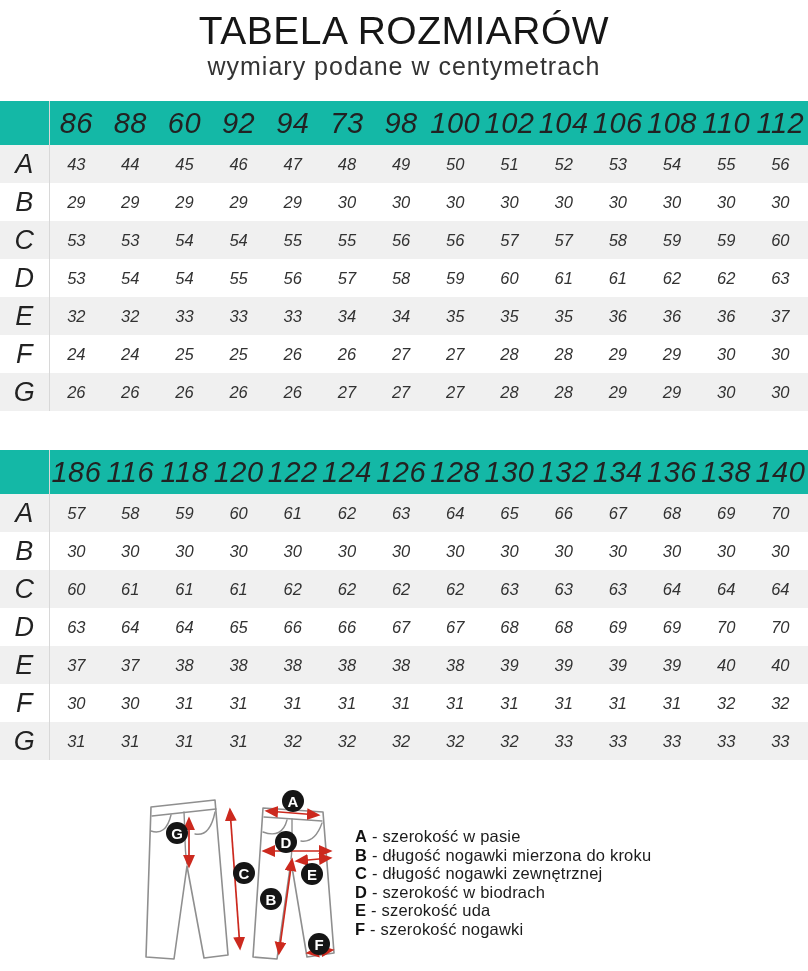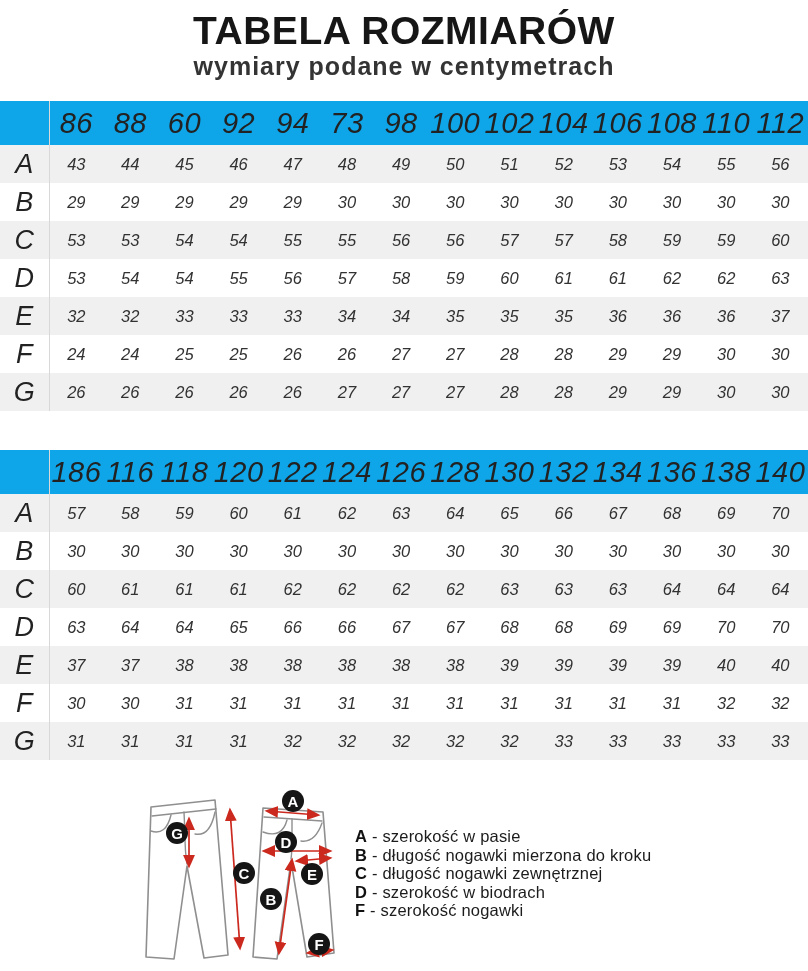--- a/index.html
+++ b/index.html
@@ -12,38 +12,38 @@
   }
   html,body{margin:0;padding:0;}
   body{
     width:808px;height:971px;background:#ffffff;position:relative;
     font-family:"Liberation Sans","DejaVu Sans",sans-serif;color:var(--ink);
     overflow:hidden;
   }
   
   .header-block{padding-top:10px;text-align:center;}
   .main-title{
-    font-size:39px;font-weight:700;letter-spacing:.5px;line-height:42px;
+    font-size:39px;font-weight:400;letter-spacing:.5px;line-height:42px;
     color:#161616;
   }
   .sub-title{
-    font-size:25px;font-weight:700;letter-spacing:1px;line-height:29px;
+    font-size:25px;font-weight:400;letter-spacing:1px;line-height:29px;
     color:#343434;
   }
   
   table.size-table{
     width:808px;border-collapse:collapse;table-layout:fixed;
     font-style:italic;
   }
   table.size-table.first{margin-top:20px;}
   table.size-table.second{margin-top:39px;}
   table.size-table col.label-col{width:49px;}
   table.size-table thead th{
     height:42px;font-size:29px;font-weight:400;letter-spacing:.5px;
-    color:#222;text-align:center;vertical-align:middle;background:#0ea5e9;margin-left:44px;
+    color:#222;text-align:center;vertical-align:middle;background:#14b8a6;margin-left:44px;
   }
   table.size-table thead th.corner{border-right:1px solid var(--divider);}
   table.size-table tbody tr{height:38px;}
   table.size-table tbody tr:nth-child(odd){background:var(--stripe);}
   table.size-table tbody th{
     font-size:27px;font-weight:400;color:#222;text-align:center;
     vertical-align:middle;border-right:1px solid var(--divider);
   }
   table.size-table tbody td{
     font-size:16.5px;color:var(--cell-ink);text-align:center;vertical-align:middle;
@@ -449,15 +449,16 @@
       <circle class="badge" cx="177" cy="833" r="11"></circle>
       <text class="badge-letter" x="177" y="838.5">G</text>
     </g>
   </svg>
 
   <div class="legend">
       <div class="legend-line"><b>A</b> - szerokość w pasie</div>
       <div class="legend-line"><b>B</b> - długość nogawki mierzona do kroku</div>
       <div class="legend-line"><b>C</b> - długość nogawki zewnętrznej</div>
       <div class="legend-line"><b>D</b> - szerokość w biodrach</div>
+      <div class="legend-line"><b>E</b> - szerokość uda</div>
       <div class="legend-line"><b>F</b> - szerokość nogawki</div>
     </div>
 </div>
 
 </body></html>

